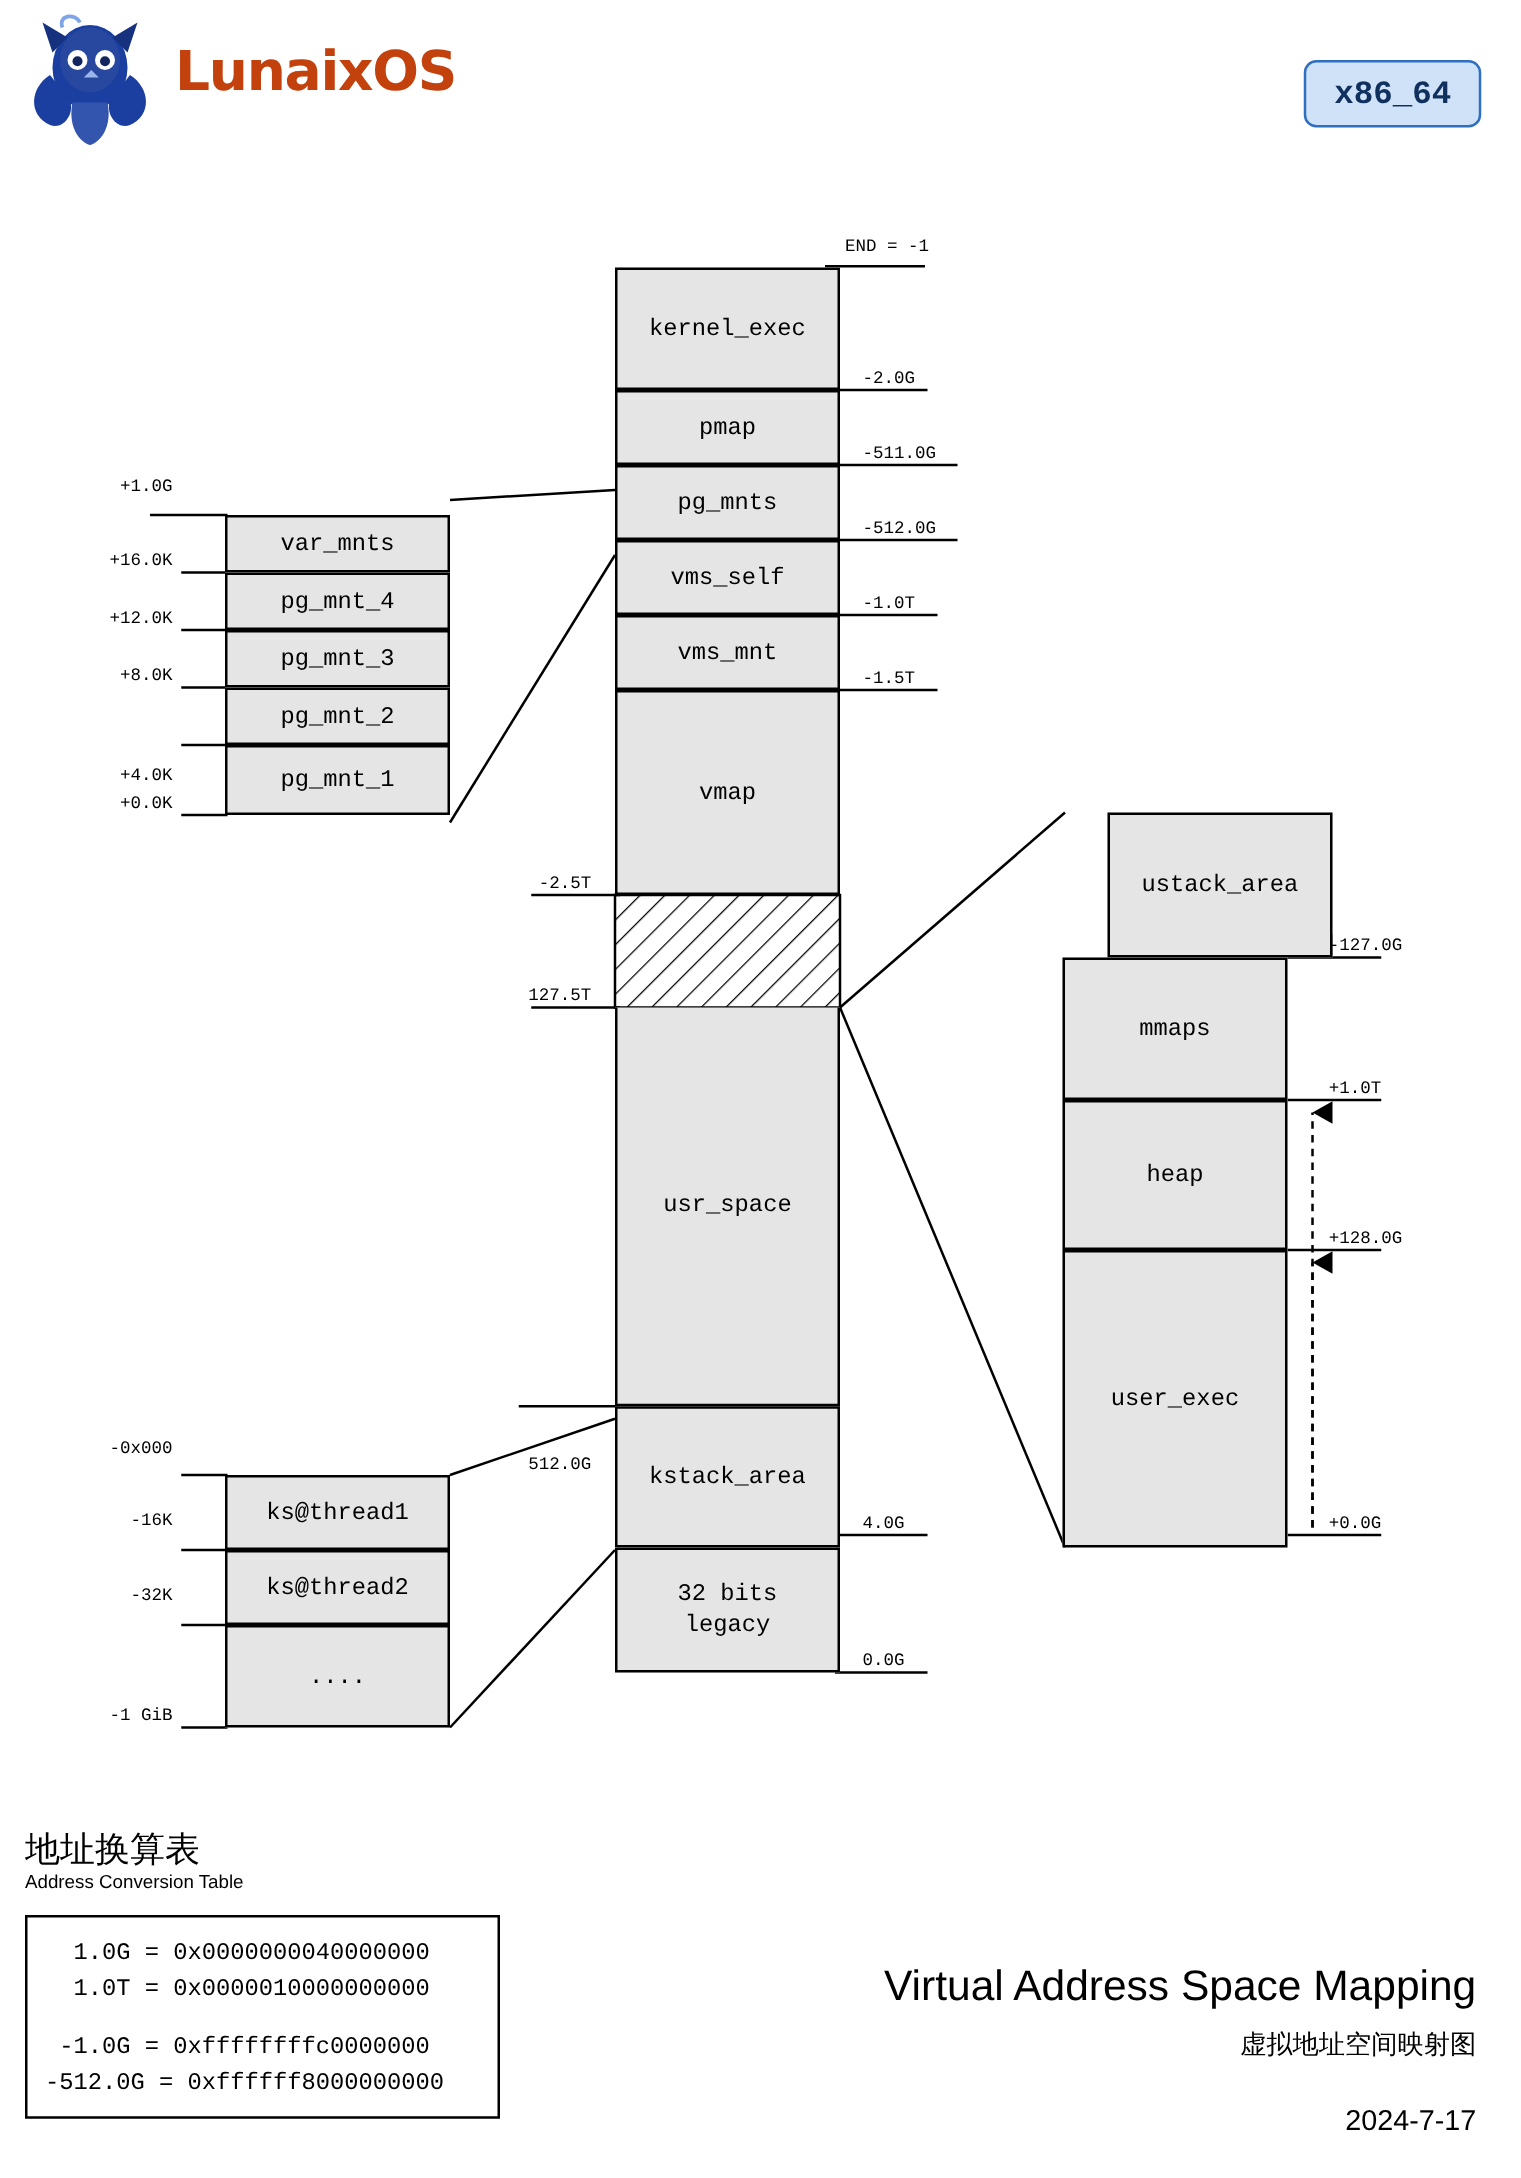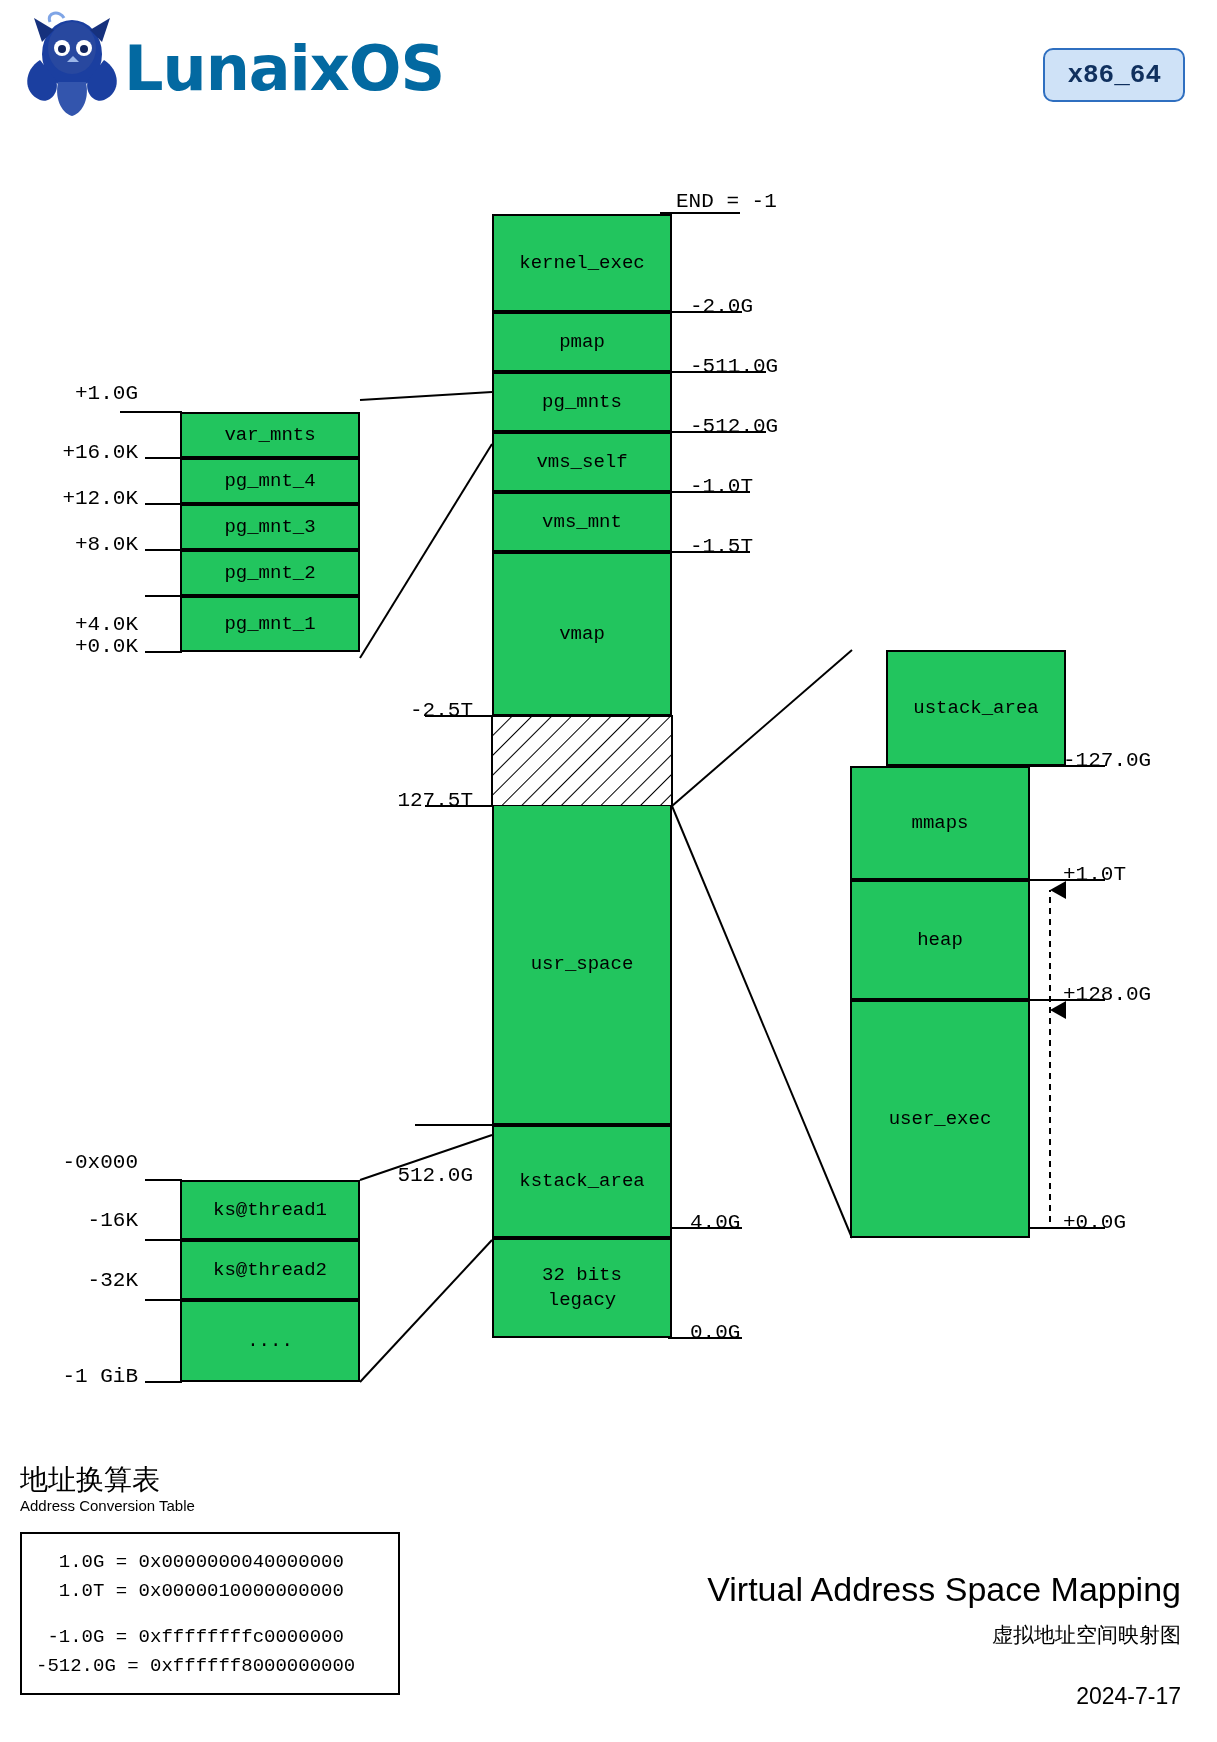--- a/index.html
+++ b/index.html
@@ -22,25 +22,25 @@
     left: 0; top: 0;
     width: 1217px; height: 140px;
   }
   #logo-mark {
     position: absolute;
     left: 20px; top: 8px;
     width: 110px; height: 110px;
   }
   #logo-text {
     position: absolute;
-    left: 124px; top: 32px;
-    font-size: 62px;
+    left: 140px; top: 32px;
+    font-size: 44px;
     font-weight: bold;
     letter-spacing: -1px;
-    color: #0369a1;
+    color: #c2410c;
     font-family: "DejaVu Sans", sans-serif;
   }
   #arch-badge {
     position: absolute;
     right: 32px; top: 48px;
     background: #cfe2f7;
     border: 2px solid #2f6fc0;
     border-radius: 10px;
     padding: 10px 22px;
     font-size: 26px;
@@ -60,34 +60,34 @@
     position: absolute;
     left: 0; top: 0;
     width: 1217px; height: 1742px;
     pointer-events: none;
   }
 
   .box {
     position: absolute;
     box-sizing: border-box;
     border: 2px solid #000;
-    background: #22c55e;
+    background: #e5e5e5;
     display: flex;
     align-items: center;
     justify-content: center;
     text-align: center;
     font-family: "Liberation Mono", monospace;
     font-size: 19px;
     line-height: 1.3;
     white-space: pre-line;
   }
   .tick-label {
     position: absolute;
     font-family: "Liberation Mono", monospace;
-    font-size: 21px;
+    font-size: 14px;
     white-space: nowrap;
   }
   .tick-right { text-align: left; }
   .tick-left { text-align: right; }
 
   
   #conv-title-cn {
     position: absolute;
     left: 20px; top: 1461px;
     font-size: 28px;

